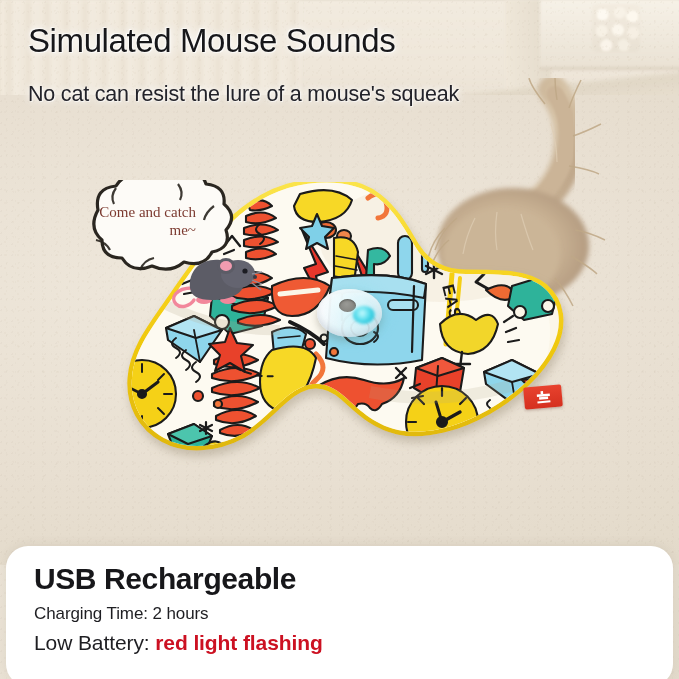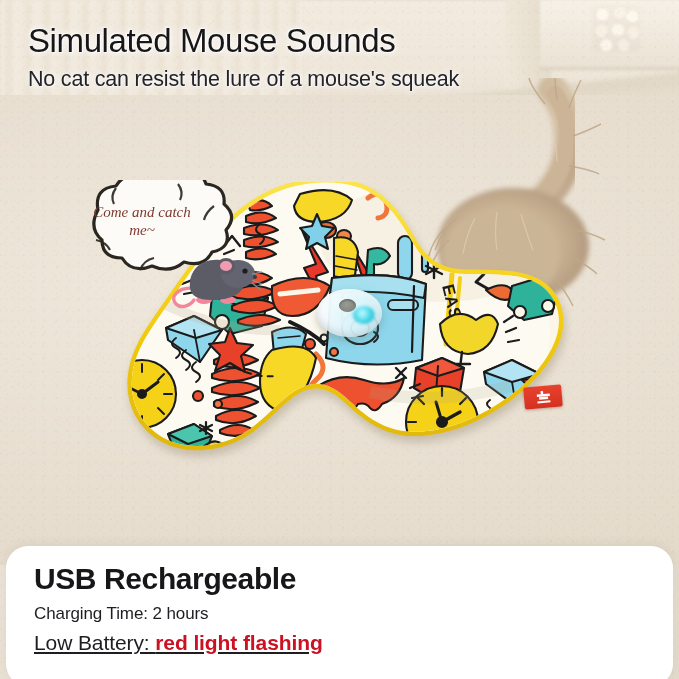--- a/index.html
+++ b/index.html
@@ -78,34 +78,34 @@
 
   
   .headline-wrap{ position:absolute; left:28px; top:24px; width:620px; }
   .headline{
     font-size:33px; font-weight:normal; color:#17171a; letter-spacing:-0.4px;
     text-shadow:0 0 6px rgba(255,255,255,.95),0 0 12px rgba(255,255,255,.85),
                 1px 1px 0 rgba(255,255,255,.7),-1px -1px 0 rgba(255,255,255,.7);
     line-height:1.05; white-space:nowrap;
   }
   .subhead{
-    margin-top:8px; font-size:21.5px; color:#23232a; letter-spacing:-0.2px;
+    margin-top:23px; font-size:21.5px; color:#23232a; letter-spacing:-0.2px;
     text-shadow:0 0 6px rgba(255,255,255,.95),0 0 11px rgba(255,255,255,.8),
                 1px 1px 0 rgba(255,255,255,.6);
     white-space:nowrap;
   }
 
   
   .bubble{ position:absolute; left:64px; top:180px; width:150px; height:85px; }
   .bubble svg{ display:block; }
   .bubble-text{
     position:absolute; left:24px; top:23px; width:108px;
     font-family:"Liberation Serif", serif;
-    font-style:italic; font-size:15px; line-height:1.22;
-    color:#7c3a30; text-align:center;
+    font-size:15px; line-height:1.22;
+    color:#7c3a30; text-align:right;
   }
   .dot-a{ position:absolute; left:134px; top:92px; width:13px; height:11px;
     border:2.4px solid #2a2620; border-radius:50%; background:#fdfbf7; }
   .dot-b{ position:absolute; left:152px; top:101px; width:9px; height:8px;
     border:2.2px solid #2a2620; border-radius:50%; background:#fdfbf7; }
 
   
   .mouse{ position:absolute; left:168px; top:244px; width:95px; height:68px; }
 
   
@@ -168,21 +168,21 @@
   .card-title{
     position:absolute; left:28px; top:16px;
     font-size:30px; font-weight:bold; color:#17171a; letter-spacing:-0.4px;
   }
   .card-line1{
     position:absolute; left:28px; top:58px;
     font-size:17px; color:#1e1e22; letter-spacing:-0.1px;
   }
   .card-line2{
     position:absolute; left:28px; top:85px;
-    font-size:21px; color:#1e1e22; letter-spacing:-0.1px; white-space:nowrap;text-decoration:underline;
+    font-size:21px; color:#1e1e22; letter-spacing:-0.1px; white-space:nowrap;
   }
   .hl-red{ color:#cc1122; font-weight:bold; }
 </style>
 </head>
 <body>
 
 <div id="stage">
 
   <div class="bg-base"></div>
   <div class="bg-wall"></div>

